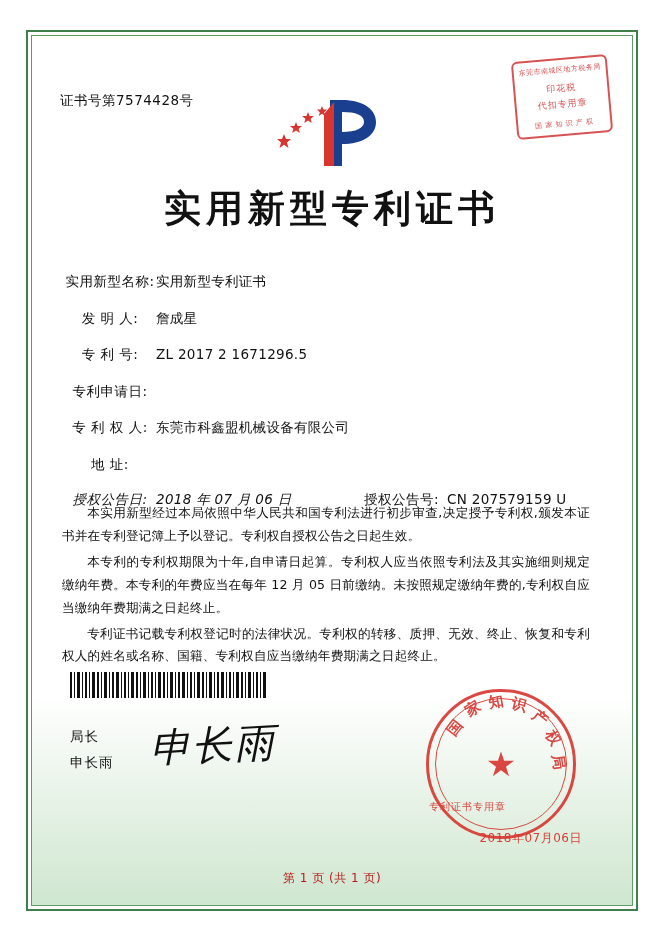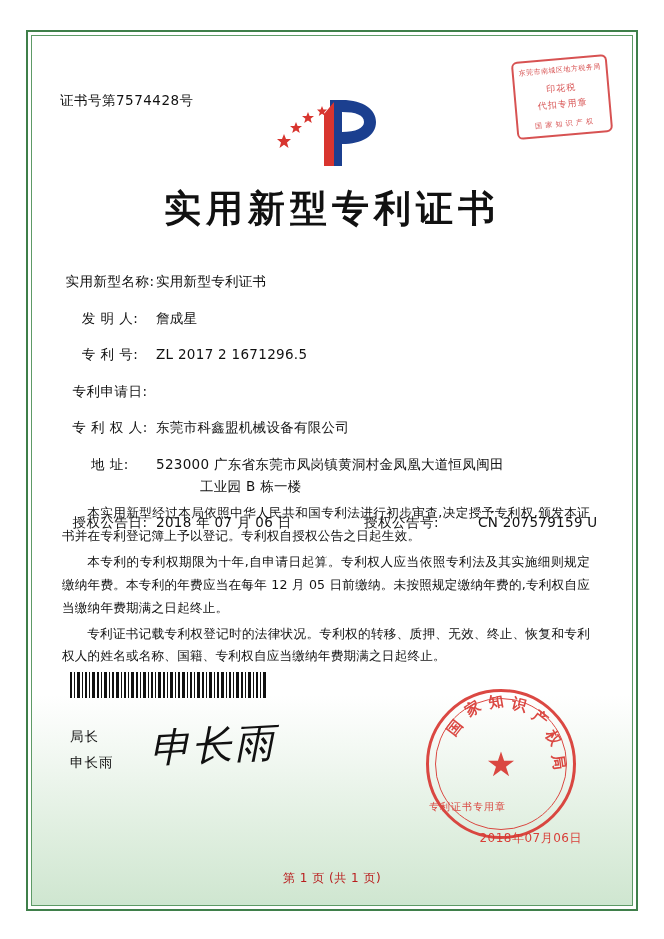--- a/index.html
+++ b/index.html
@@ -176,25 +176,25 @@
   }
 
   .row-split {
     display: flex;
     align-items: flex-start;
     margin-bottom: 17px;
   }
   .row-split .half-left {
     display: flex;
     flex: 0 0 300px;
+    font-style: italic;
   }
   .row-split .half-right {
     display: flex;
     flex: 1 1 auto;
-    gap: 31px;
   }
   .row-split .half-right .field-label {
     width: auto;
     flex: 0 0 auto;
     margin-right: 8px;
   }
 
   
   .body-text {
     position: absolute;
@@ -374,24 +374,20 @@
         <div class="field-label">专利申请日:</div>
       </div>
 
       <div class="field-row">
         <div class="field-label">专 利 权 人:</div>
         <div class="field-value">东莞市科鑫盟机械设备有限公司</div>
       </div>
 
       <div class="field-row">
         <div class="field-label">地 址:</div>
-        <div class="field-value">
-          <span>523000 广东省东莞市凤岗镇黄洞村金凤凰大道恒凤闽田</span>
-          <span class="second-line">工业园 B 栋一楼</span>
-        </div>
       </div>
 
       <div class="row-split">
         <div class="half-left">
           <div class="field-label">授权公告日:</div>
           <div class="field-value">2018 年 07 月 06 日</div>
         </div>
         <div class="half-right">
           <div class="field-label">授权公告号:</div>
           <div class="field-value">CN 207579159 U</div>

